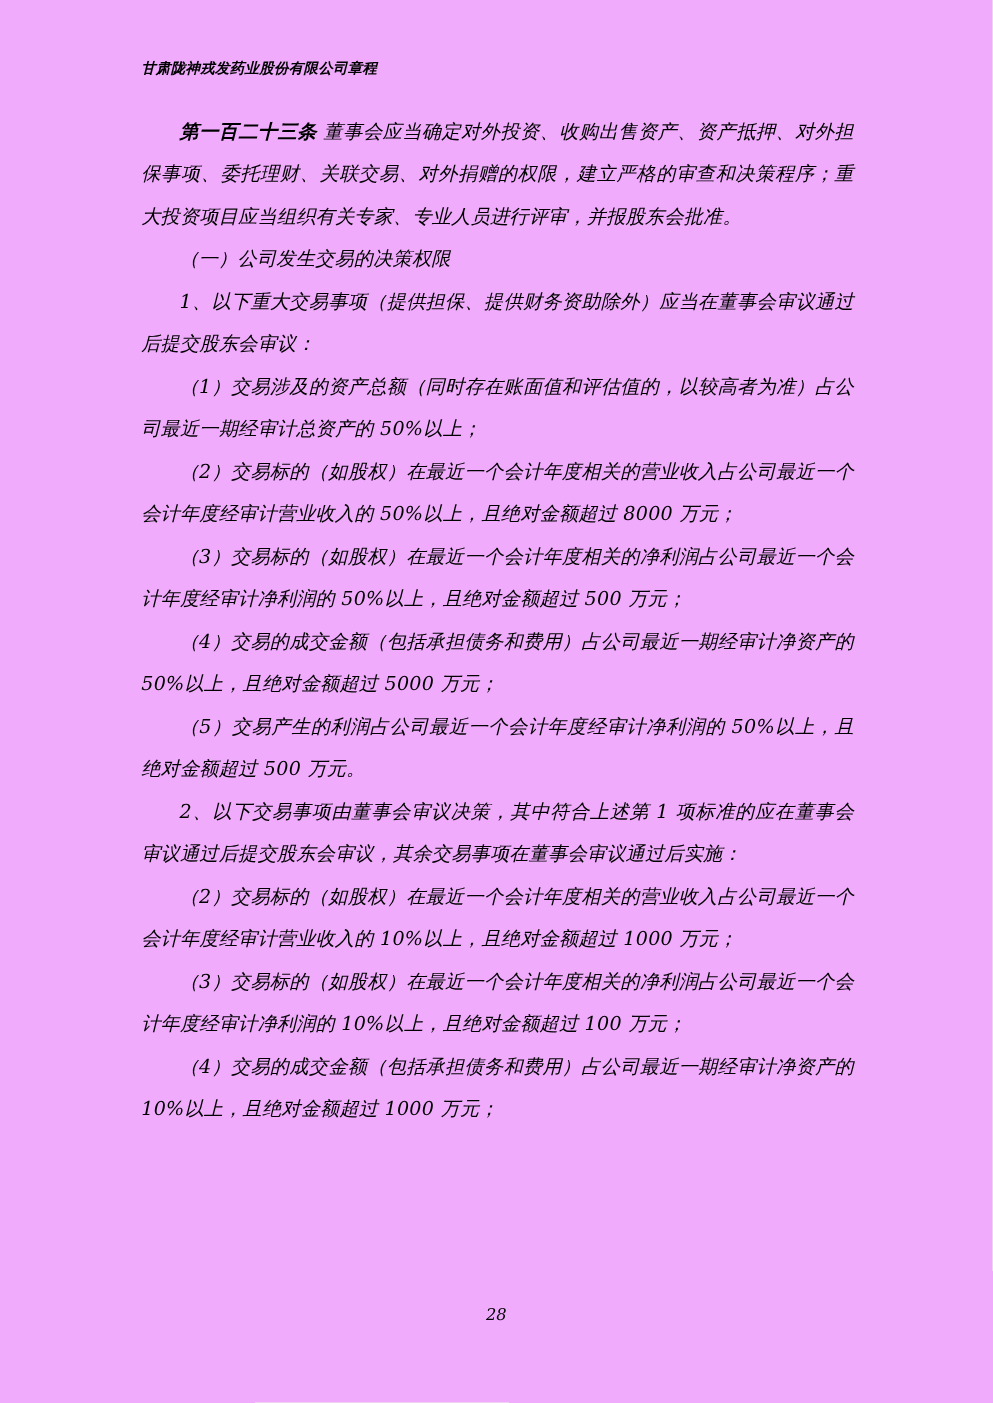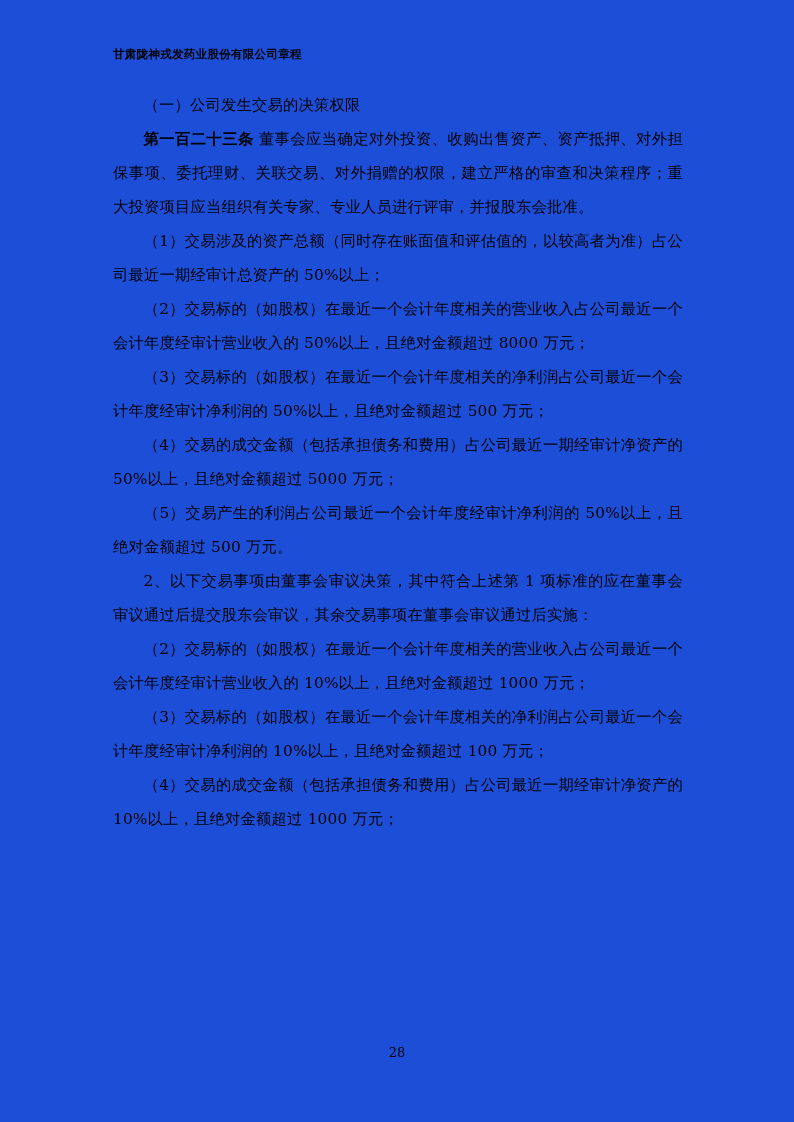--- a/index.html
+++ b/index.html
@@ -3,27 +3,28 @@
 <meta charset="utf-8">
 <style>
   html, body {
     margin: 0;
     padding: 0;
     background: #f0f0f0;
   }
   .page {
     width: 794px;
     height: 1122px;
-    background: #1d4ed8;
+    background: #f0abfc;
     position: relative;
     box-sizing: border-box;
     margin: 0 auto;
     font-family: "DejaVu Serif", "Liberation Serif", serif;
     color: #000000;
     overflow: hidden;
+    font-style: italic;
   }
   .header {
     position: absolute;
     top: 48px;
     left: 113px;
     width: 570px;
     font-size: 11.5px;
     font-family: "DejaVu Sans", "Liberation Sans", sans-serif;
     font-weight: bold;
     letter-spacing: 0.3px;
@@ -63,23 +64,24 @@
 </style>
 </head>
 <body>
 
 <div class="page">
 
   <div class="header">甘肃陇神戎发药业股份有限公司章程</div>
 
   <div class="content">
 
+    <p class="indent"><span class="article-title">第一百二十三条</span> <span>董事会应当确定对外投资、收购出售资产、资产抵押、对外担保事项、委托理财、关联交易、对外捐赠的权限，建立严格的审查和决策程序；重大投资项目应当组织有关专家、专业人员进行评审，并报股东会批准。</span></p>
+
     <p class="indent">（一）公司发生交易的决策权限</p>
-
-    <p class="indent"><span class="article-title">第一百二十三条</span> <span>董事会应当确定对外投资、收购出售资产、资产抵押、对外担保事项、委托理财、关联交易、对外捐赠的权限，建立严格的审查和决策程序；重大投资项目应当组织有关专家、专业人员进行评审，并报股东会批准。</span></p>
+    <p class="indent">1、以下重大交易事项（提供担保、提供财务资助除外）应当在董事会审议通过后提交股东会审议：</p>
     <p class="indent">（1）交易涉及的资产总额（同时存在账面值和评估值的，以较高者为准）占公司最近一期经审计总资产的 50%以上；</p>
     <p class="indent">（2）交易标的（如股权）在最近一个会计年度相关的营业收入占公司最近一个会计年度经审计营业收入的 50%以上，且绝对金额超过 8000 万元；</p>
     <p class="indent">（3）交易标的（如股权）在最近一个会计年度相关的净利润占公司最近一个会计年度经审计净利润的 50%以上，且绝对金额超过 500 万元；</p>
     <p class="indent">（4）交易的成交金额（包括承担债务和费用）占公司最近一期经审计净资产的 50%以上，且绝对金额超过 5000 万元；</p>
     <p class="indent">（5）交易产生的利润占公司最近一个会计年度经审计净利润的 50%以上，且绝对金额超过 500 万元。</p>
     <p class="indent">2、以下交易事项由董事会审议决策，其中符合上述第 1 项标准的应在董事会审议通过后提交股东会审议，其余交易事项在董事会审议通过后实施：</p>
     <p class="indent">（2）交易标的（如股权）在最近一个会计年度相关的营业收入占公司最近一个会计年度经审计营业收入的 10%以上，且绝对金额超过 1000 万元；</p>
     <p class="indent">（3）交易标的（如股权）在最近一个会计年度相关的净利润占公司最近一个会计年度经审计净利润的 10%以上，且绝对金额超过 100 万元；</p>
     <p class="indent">（4）交易的成交金额（包括承担债务和费用）占公司最近一期经审计净资产的 10%以上，且绝对金额超过 1000 万元；</p>
 

